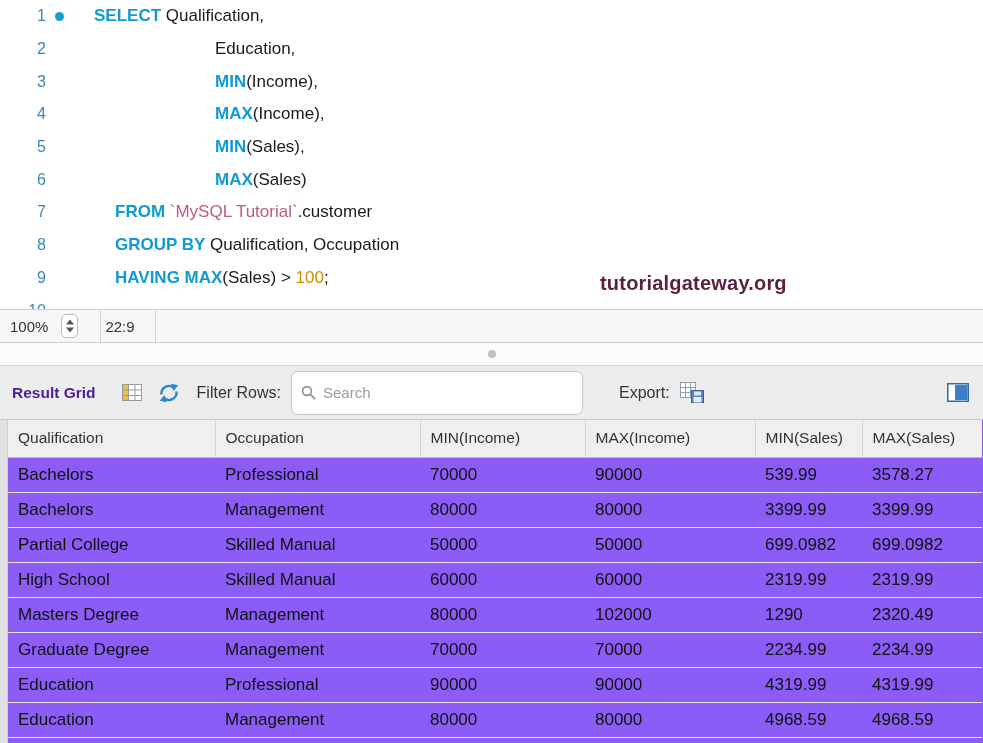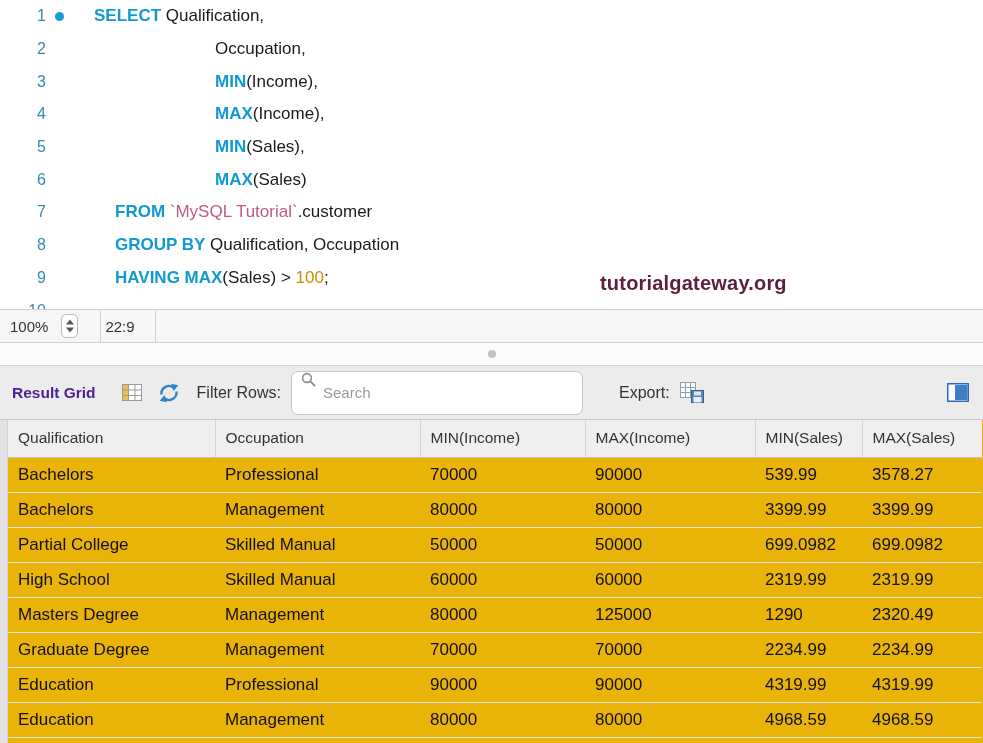--- a/index.html
+++ b/index.html
@@ -50,31 +50,31 @@
 
   
   .toolbar{height:55px;flex:none;background:#ececec;border-top:1px solid #d5d5d5;
     border-bottom:1px solid #c9c9c9;display:flex;align-items:center;font-size:16px;color:#333;}
   .rg-title{font-weight:bold;margin-left:12px;color:#4c1d95;font-size:15.5px;}
   .tb-icon{display:inline-flex;align-items:center;justify-content:center;cursor:default;}
   .icon-grid{margin-left:26px;}
   .icon-refresh{margin-left:16px;}
   .tb-label{margin-left:17px;}
   .search-box{margin-left:10px;width:292px;height:44px;background:#fff;border:1px solid #c4c4c4;
-    border-radius:7px;display:flex;padding:0 9px;}
+    border-radius:7px;display:flex;align-items:center;padding:0 9px;}
   .search-box input{border:none;outline:none;flex:1;font-size:15px;margin-left:7px;
     font-family:"Liberation Sans", sans-serif;color:#333;background:transparent;}
   .search-box input::placeholder{color:#9a9a9a;}
   .export-label{margin-left:36px;}
   .icon-export{margin-left:10px;}
   .tb-spacer{flex:1;}
   .icon-panel{margin-right:14px;}
 
   
-  .grid{flex:1;display:flex;align-items:stretch;background:#eab308;overflow:hidden;}
+  .grid{flex:1;display:flex;align-items:stretch;background:#8b5cf6;overflow:hidden;}
   .row-gutter{width:8px;flex:none;background:#e2e2e2;border-right:1px solid #cfcfcf;}
   table{border-collapse:collapse;table-layout:fixed;width:974px;flex:none;align-self:flex-start;}
   th{height:37px;background:#efefef;border-right:1px solid #d4d4d4;border-bottom:1px solid #bfbfbf;
     font-weight:normal;font-size:15.5px;color:#333;text-align:left;padding:0 10px;cursor:default;}
   th:last-child{border-right:none;}
   td{height:35px;border-bottom:1px solid #e4e4e4;font-size:17px;color:#111;padding:0 10px;
     white-space:nowrap;overflow:hidden;cursor:default;}
 </style>
 </head>
 <body>
@@ -86,21 +86,21 @@
         <div class="code-line">
           <span class="line-num">1</span>
           <span class="bullet-slot">
             <span class="bullet"></span>
           </span>
           <span class="code-text" style="margin-left: 22px;"><span class="tok tok-kw">SELECT</span><span class="tok tok-pl"> Qualification,</span></span>
         </div>
         <div class="code-line">
           <span class="line-num">2</span>
           <span class="bullet-slot"></span>
-          <span class="code-text" style="margin-left: 143px;"><span class="tok tok-pl">Occupation,</span></span>
+          <span class="code-text" style="margin-left: 143px;"><span class="tok tok-pl">Education,</span></span>
         </div>
         <div class="code-line">
           <span class="line-num">3</span>
           <span class="bullet-slot"></span>
           <span class="code-text" style="margin-left: 143px;"><span class="tok tok-kw">MIN</span><span class="tok tok-pl">(Income),</span></span>
         </div>
         <div class="code-line">
           <span class="line-num">4</span>
           <span class="bullet-slot"></span>
           <span class="code-text" style="margin-left: 143px;"><span class="tok tok-kw">MAX</span><span class="tok tok-pl">(Income),</span></span>
@@ -264,21 +264,21 @@
             <td>Skilled Manual</td>
             <td>60000</td>
             <td>60000</td>
             <td>2319.99</td>
             <td>2319.99</td>
           </tr>
           <tr>
             <td>Masters Degree</td>
             <td>Management</td>
             <td>80000</td>
-            <td>125000</td>
+            <td>102000</td>
             <td>1290</td>
             <td>2320.49</td>
           </tr>
           <tr>
             <td>Graduate Degree</td>
             <td>Management</td>
             <td>70000</td>
             <td>70000</td>
             <td>2234.99</td>
             <td>2234.99</td>

